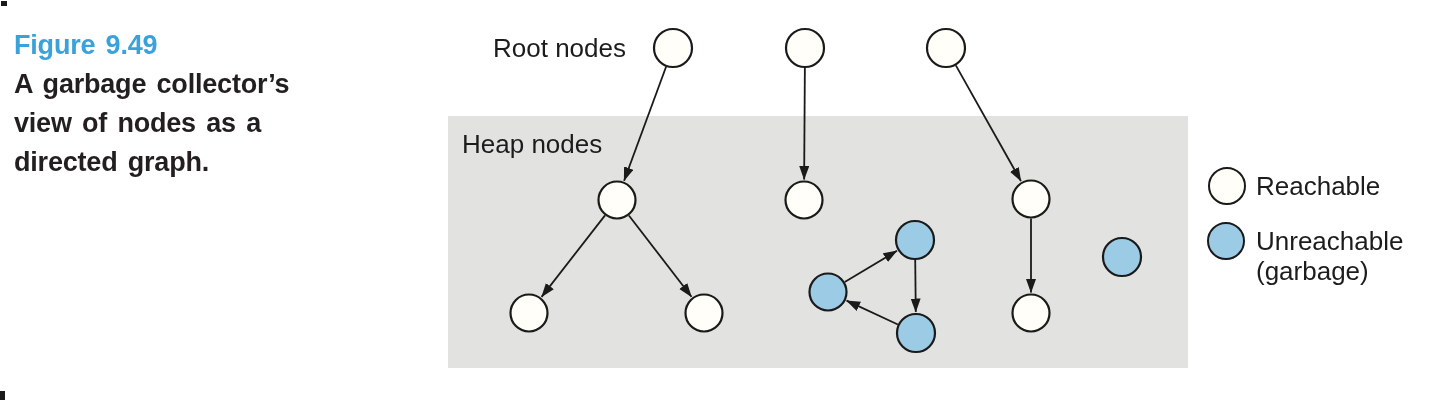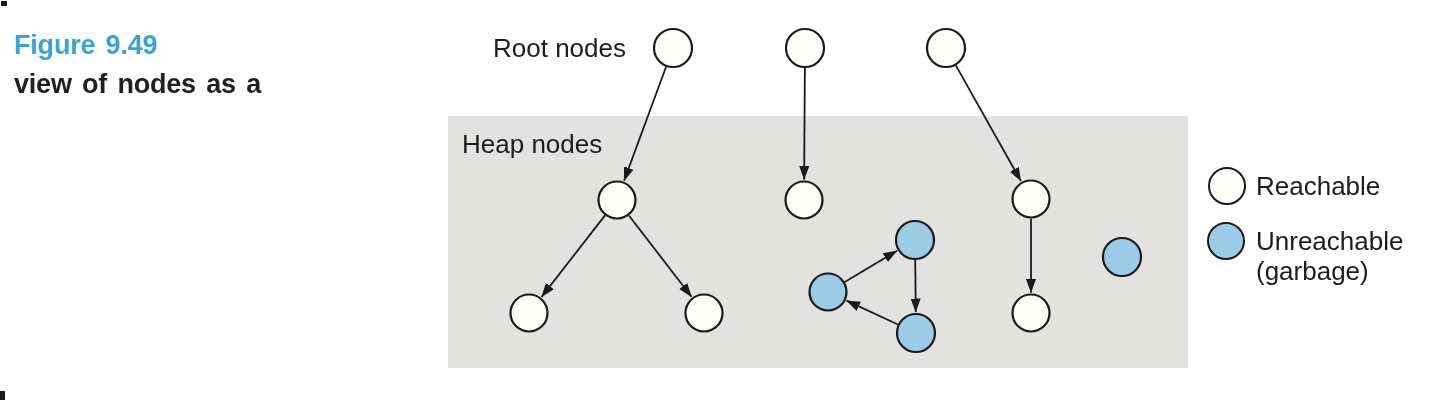--- a/index.html
+++ b/index.html
@@ -53,21 +53,23 @@
   .artifact.tl { left: 1px; top: 1px; width: 6px; height: 5px; }
   .artifact.bl { left: 0px; top: 391px; width: 5px; height: 9px; }
 </style>
 </head>
 <body>
 
 <div class="stage">
 
   <div class="caption">
     <div class="fig-num">Figure 9.49</div>
+    <div class="fig-line">A garbage collector’s</div>
     <div class="fig-line">view of nodes as a</div>
+    <div class="fig-line">directed graph.</div>
   </div>
 
   <svg id="diagram" width="1442" height="400" viewBox="0 0 1442 400">
       <defs>
         <marker id="arrow" markerUnits="userSpaceOnUse" markerWidth="18" markerHeight="14" refX="13.5" refY="5" orient="auto">
           <path d="M0,0 L14,5 L0,10 Z" fill="#1a1a1a"></path>
         </marker>
       </defs>
       <rect x="448" y="116" width="740" height="252" fill="#e2e2e0"></rect>
       <text x="493" y="57">Root nodes</text>

